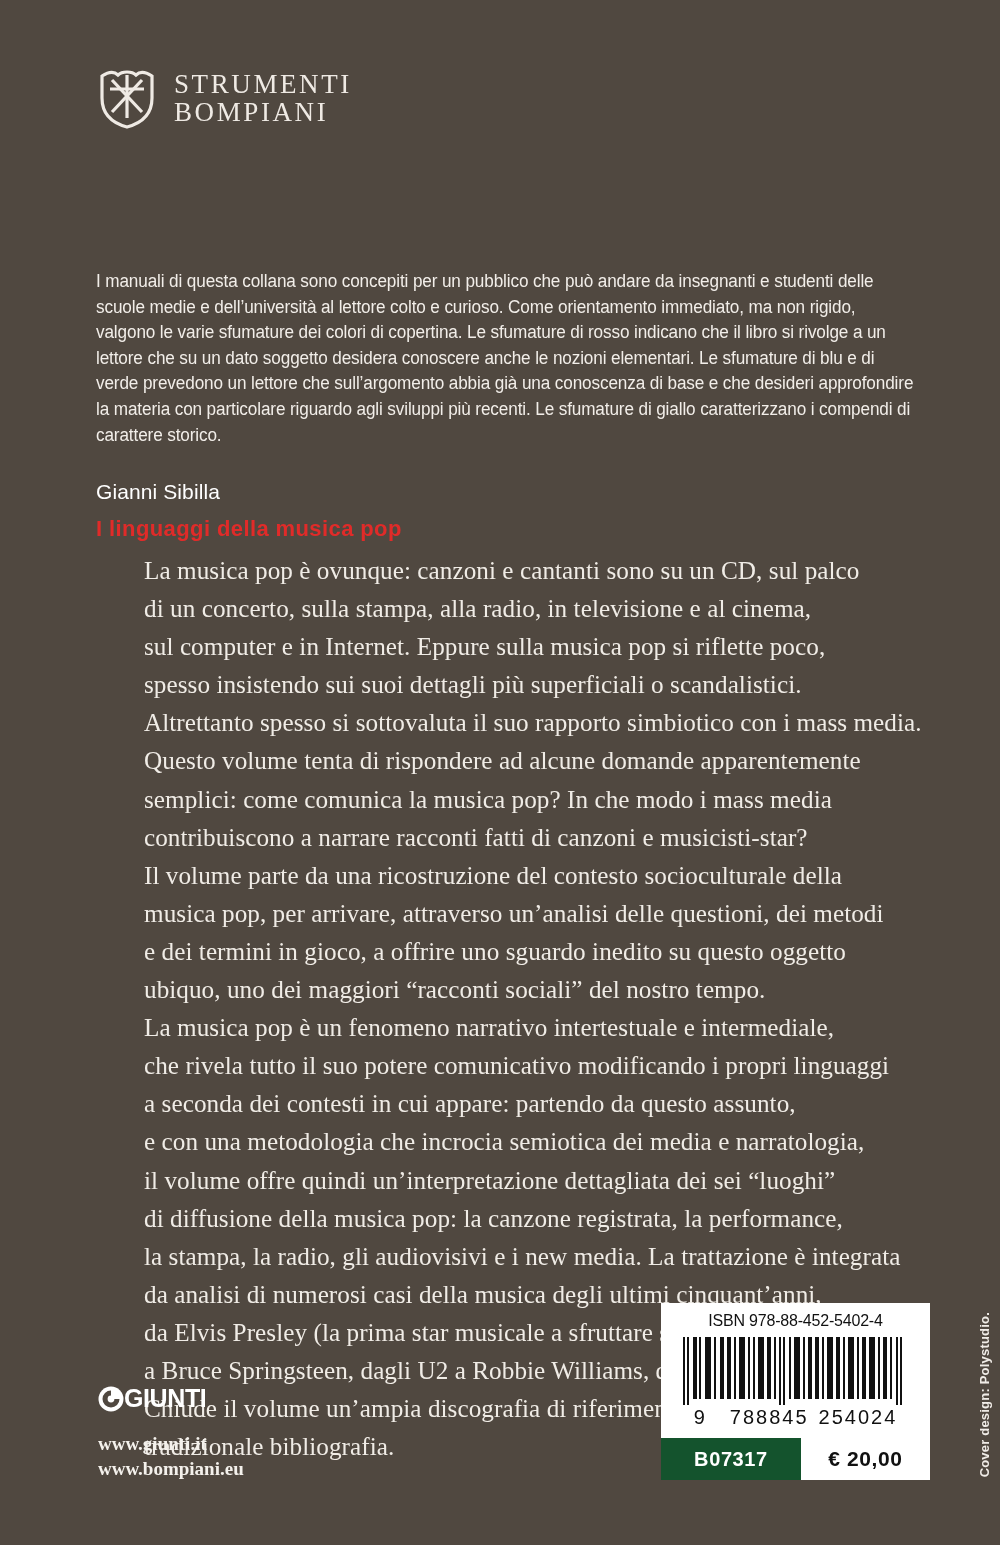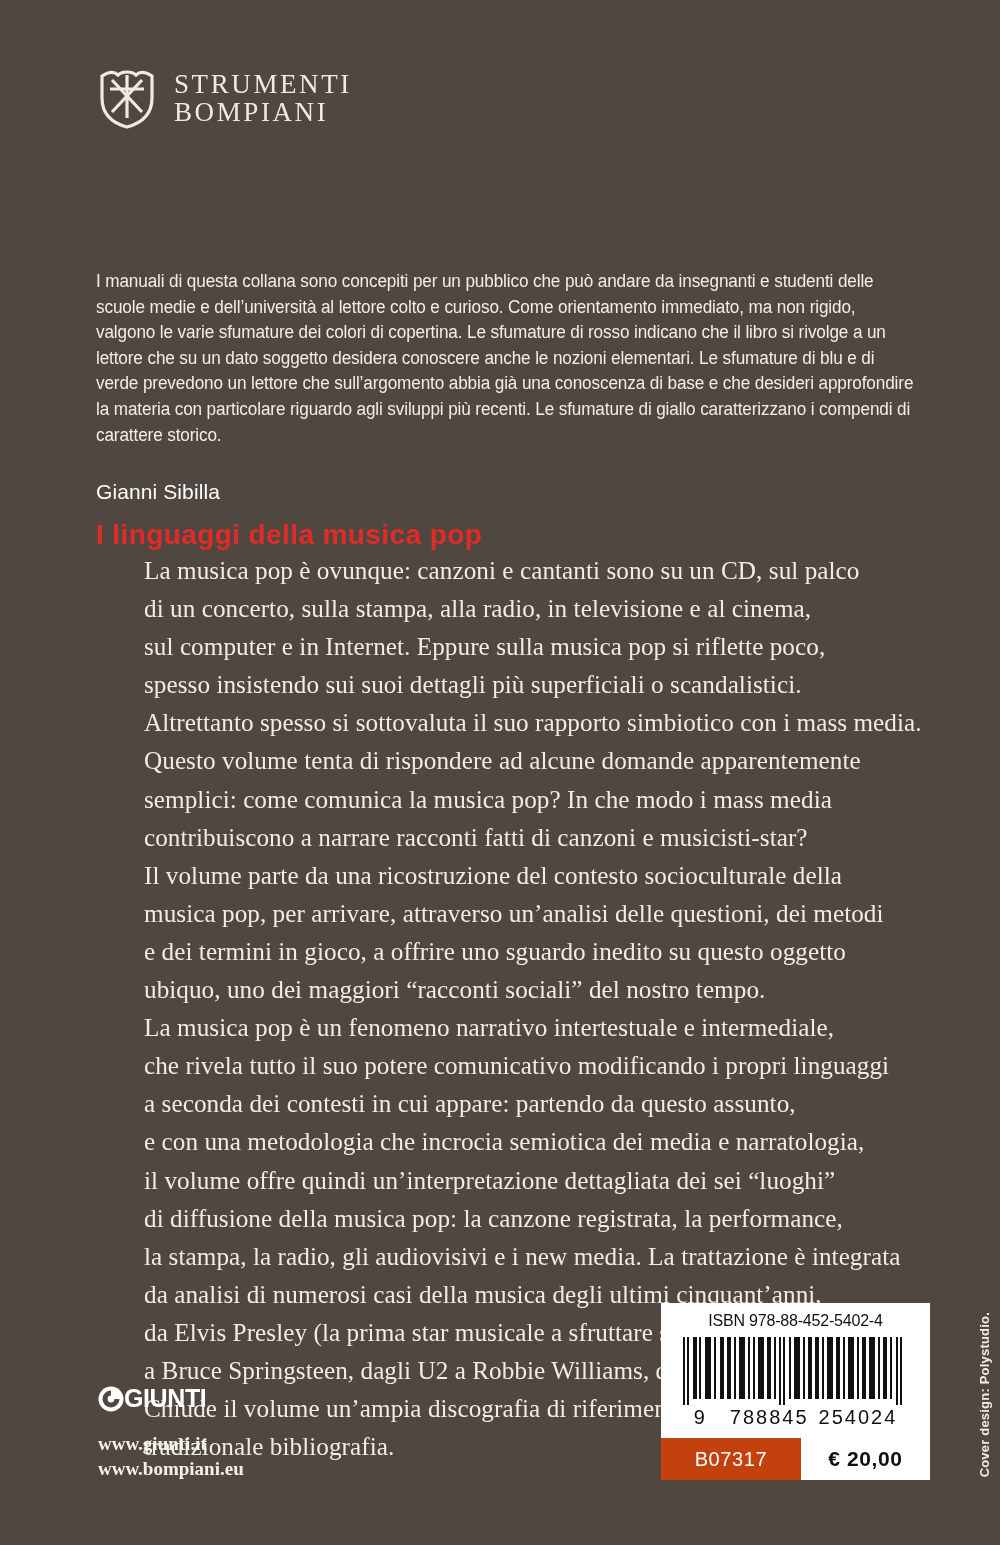--- a/index.html
+++ b/index.html
@@ -77,26 +77,26 @@
   .author {
     font-family: "Liberation Sans", sans-serif;
     font-size: 21px;
     font-weight: 400;
     color: #ffffff;
     letter-spacing: 0.1px;
     line-height: 27px;
   }
   .booktitle {
     font-family: "Liberation Sans", sans-serif;
-    font-size: 28px;
+    font-size: 22px;
     font-weight: 700;
     color: #e02b29;
     letter-spacing: 0.4px;
     line-height: 28px;
-    margin-top: 16px;
+    margin-top: 10px;
   }
 
   
   .blurb {
     position: absolute;
     left: 96px;
     top: 552px;
     width: 852px;
     font-family: "Liberation Serif", serif;
     font-size: 25.2px;
@@ -177,29 +177,29 @@
     color: #111111;
     letter-spacing: 2px;
   }
   .digit-lead { margin-right: 10px; }
   .digit-mid { margin-right: 10px; margin-left: 13px; }
   .barcode-bottom {
     display: flex;
     height: 42px;
   }
   .code-cell {
-    background: #c2410c;
+    background: #14532d;
     color: #ffffff;
     flex: 1 1 52%;
     display: flex;
     align-items: center;
     justify-content: center;
     font-family: "Liberation Sans", sans-serif;
     font-size: 20px;
-    font-weight: 400;
+    font-weight: 700;
     letter-spacing: 0.6px;
   }
   .price-cell {
     background: #ffffff;
     color: #111111;
     flex: 1 1 48%;
     display: flex;
     align-items: center;
     justify-content: center;
     font-family: "Liberation Sans", sans-serif;

